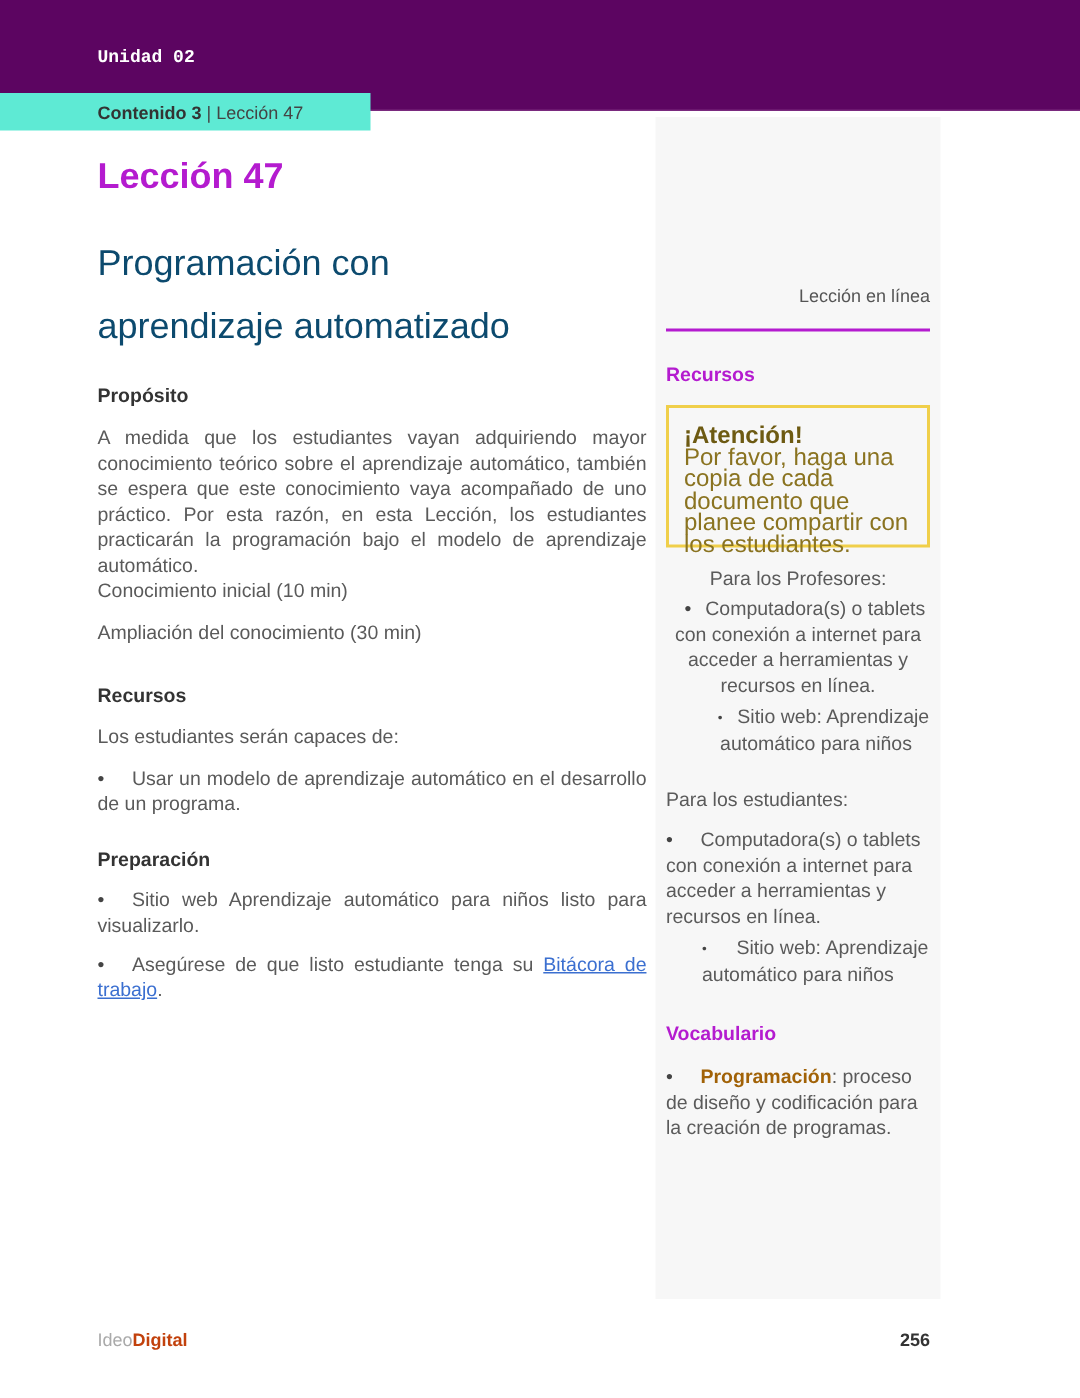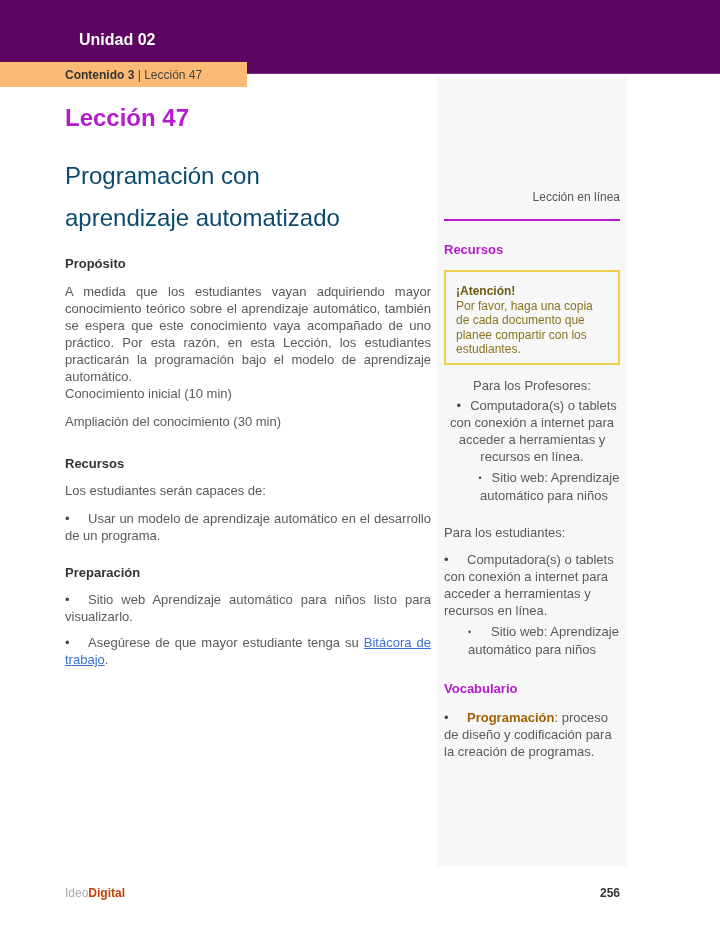--- a/index.html
+++ b/index.html
@@ -1,41 +1,41 @@
 <!DOCTYPE html>
 <html><head>
 <meta charset="utf-8">
 <style>
   * { margin: 0; padding: 0; box-sizing: border-box; }
   html, body { width: 720px; height: 932px; background: #ffffff; overflow: hidden; }
   body { position: relative; font-family: "Liberation Sans", "DejaVu Sans", sans-serif; color: #555555; }
 
   .header-bar { position: absolute; left: 0; top: 0; width: 720px; height: 74px; background: #5c0561; border-bottom: 1px solid #7a2a7e; }
-  .unit-label { position: absolute; left: 79px; top: 31px; font-size: 16px; font-weight: bold; color: #ffffff; }
-  .content-tab { position: absolute; left: 0; top: 62px; width: 247px; height: 25px; background: #fdba74; text-decoration: underline; }
+  .unit-label { position: absolute; left: 65px; top: 31px; font-size: 12px; font-weight: bold; color: #ffffff; font-family: Liberation Mono, monospace; }
+  .content-tab { position: absolute; left: 0; top: 62px; width: 247px; height: 25px; background: #5eead4; text-decoration: underline; }
   .content-tab-text { position: absolute; left: 65px; top: 6px; font-size: 12px; color: #444; white-space: nowrap; }
   .content-tab-text b { color: #333; }
 
   .sidebar-panel { position: absolute; left: 437px; top: 78px; width: 190px; height: 788px; background: #f7f7f7; }
 
   .lesson-number { position: absolute; left: 65px; top: 104px; font-size: 24px; font-weight: bold; color: #b41bcf; }
   .lesson-title { position: absolute; left: 65px; top: 155px; width: 360px; font-size: 24px; line-height: 42px; color: #0c4a6e; font-weight: normal; }
 
   .main-col { position: absolute; left: 65px; top: 256px; width: 366px; font-size: 13px; color: #5a5a5a; }
   .section-h { font-weight: bold; color: #333; font-size: 13px; }
   .para { text-align: justify; line-height: 17px; }
   .line { line-height: 17px; }
   .bullet::before { content: "•"; display: inline-block; width: 23px; color: #444; }
   a.link { color: #3b6fd0; text-decoration: underline; }
 
   .side-col { position: absolute; left: 444px; width: 176px; font-size: 13px; color: #5a5a5a; }
   .online-label { position: absolute; left: 444px; top: 190px; width: 176px; text-align: right; font-size: 12px; color: #555; }
   .side-divider { position: absolute; left: 444px; top: 219px; width: 176px; height: 2px; background: #b41bcf; }
   .side-heading { font-size: 13px; font-weight: bold; color: #b41bcf; }
-  .attention-box { position: absolute; left: 444px; top: 270px; width: 176px; height: 95px; border: 2px solid #f0cf4a; padding: 12px 10px; font-size: 12px; line-height: 14.5px; color: #8a7320; }
+  .attention-box { position: absolute; left: 444px; top: 270px; width: 176px; height: 95px; border: 2px solid #f0cf4a; padding: 12px 10px; font-size: 16px; line-height: 14.5px; color: #8a7320; }
   .attention-box b { color: #6d5a12; }
   .sub-bullet { padding-left: 24px; }
   .sub-bullet::before { content: "•"; display: inline-block; width: 23px; font-size: 9px; color: #444; vertical-align: 1px; }
 
   .footer-brand { position: absolute; left: 65px; top: 886px; font-size: 12px; color: #aaaaaa; }
   .footer-brand b { color: #c2410c; }
   .page-number { position: absolute; right: 100px; top: 886px; font-size: 12px; font-weight: bold; color: #333; }
 </style>
 </head>
 <body>
@@ -61,21 +61,21 @@
 
   <div class="line" style="">Conocimiento inicial (10 min)</div>
   <div class="line" style="margin-top:11px;">Ampliación del conocimiento (30 min)</div>
 
   <div class="section-h" style="margin-top:26px;">Recursos</div>
   <div class="line" style="margin-top:11px;">Los estudiantes serán capaces de:</div>
   <p class="para bullet" style="margin-top:11px;">Usar un modelo de aprendizaje automático en el desarrollo de un programa.</p>
 
   <div class="section-h" style="margin-top:21px;">Preparación</div>
   <p class="para bullet" style="margin-top:11px;">Sitio web Aprendizaje automático para niños listo para visualizarlo.</p>
-  <p class="para" style="margin-top:9px;"><span class="bullet"></span><span>Asegúrese de que mayor estudiante tenga su </span><a class="link" href="#">Bitácora de trabajo</a><span>.</span></p>
+  <p class="para" style="margin-top:9px;"><span class="bullet"></span><span>Asegúrese de que listo estudiante tenga su </span><a class="link" href="#">Bitácora de trabajo</a><span>.</span></p>
 </div>
 
 <div class="online-label">Lección en línea</div>
 <div class="side-divider"></div>
 
 <div class="side-col" style="top:242px;">
   <div class="side-heading">Recursos</div>
 </div>
 
 <div class="attention-box">

